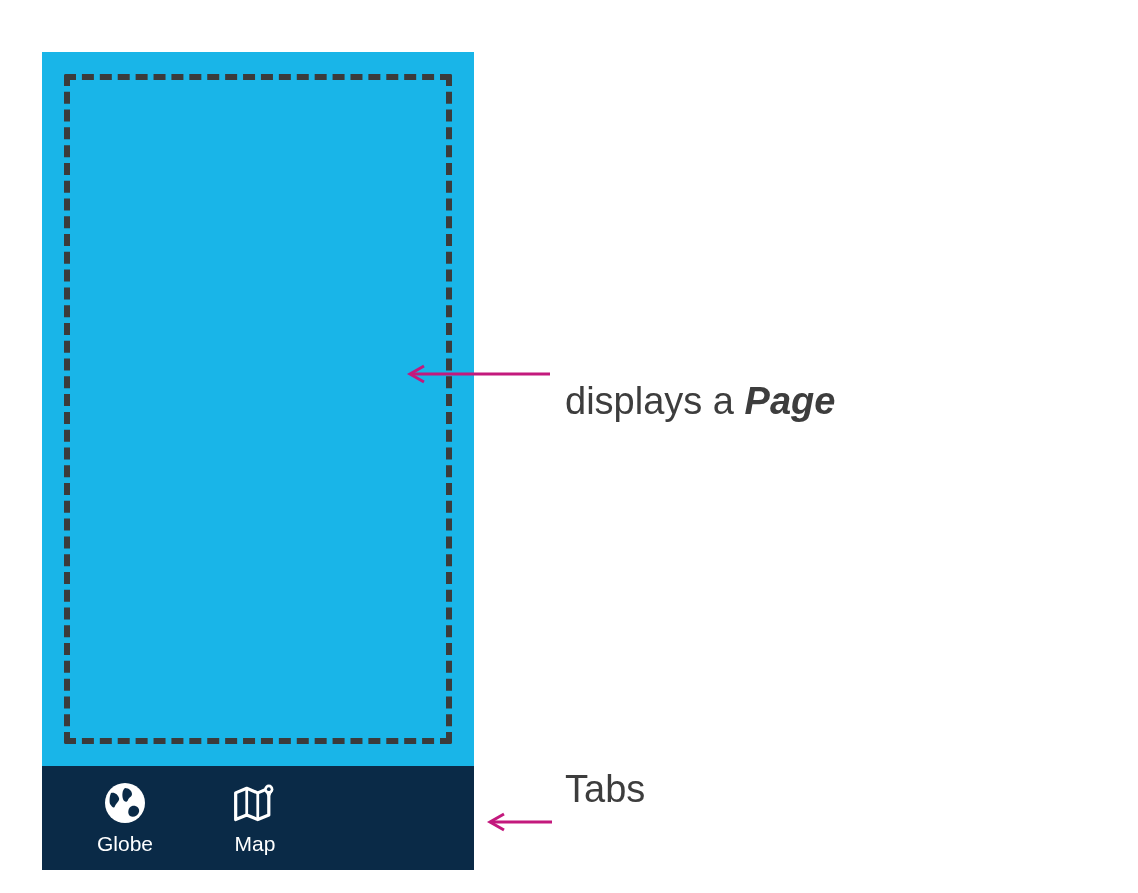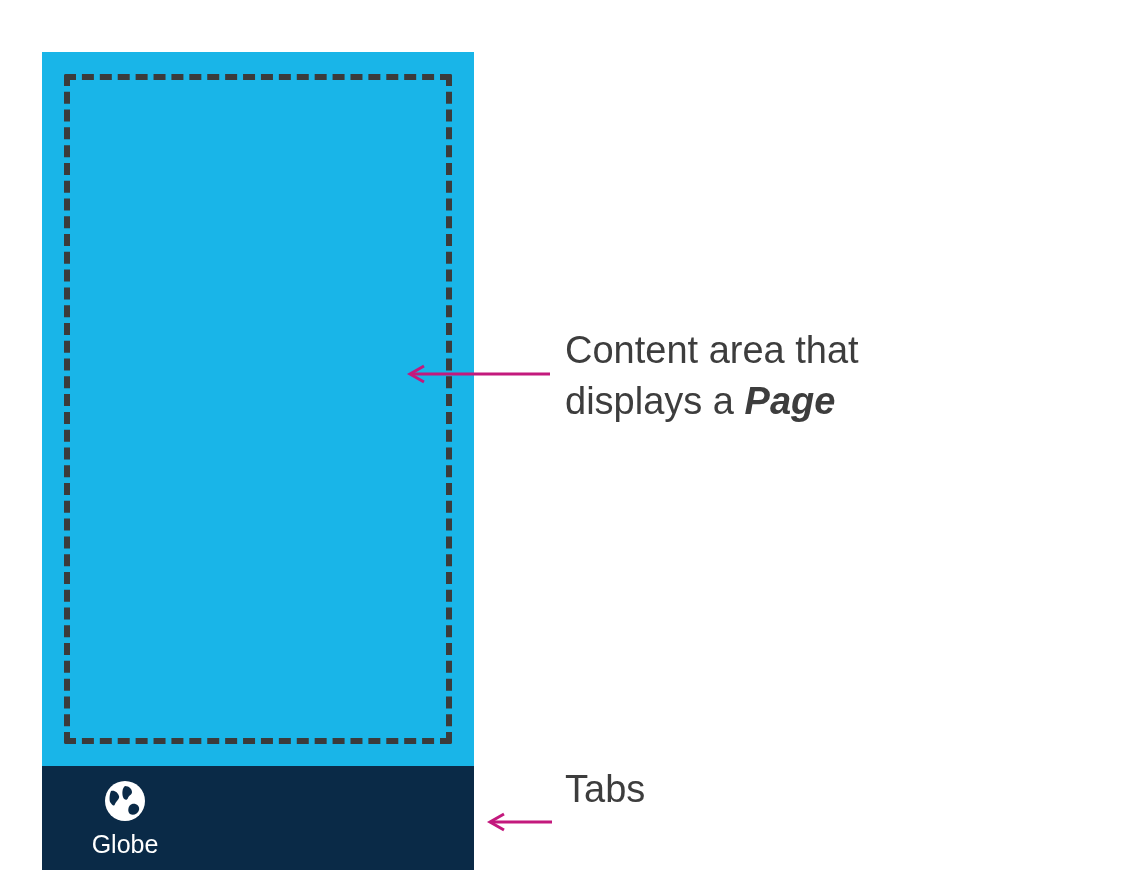--- a/index.html
+++ b/index.html
@@ -54,21 +54,21 @@
     }
     .tab-icon {
       width: 46px;
       height: 46px;
       margin-bottom: 6px;
       display: flex;
       align-items: center;
       justify-content: center;
     }
     .tab-label {
-      font-size: 25px;
+      font-size: 21px;
       color: #fff;
       font-weight: 300;
     }
     .annotation {
       position: absolute;
       color: #3d3d3d;
       font-size: 38px;
       font-weight: 300;
       line-height: 1.35;
     }
@@ -113,30 +113,43 @@
       <div class="tab-icon">
         <svg viewBox="0 0 46 46" width="46" height="46">
           <circle cx="23" cy="23" r="20" fill="#fff"></circle>
           <path d="M9 13 C13 12,16 15,17 18 C18 21,14 23,13 26 C12 29,10 27,8 24 C7 20,8 15,9 13 Z" fill="#0a2a47"></path>
           <path d="M23 8 C27 8,30 11,30 14 C30 17,27 17,26 20 C25 23,22 22,21 19 C20 16,20 10,23 8 Z" fill="#0a2a47"></path>
           <path d="M30 26 C34 25,38 28,37 32 C36 36,31 38,28 36 C25 34,26 27,30 26 Z" fill="#0a2a47"></path>
         </svg>
       </div>
       <div class="tab-label">Globe</div>
     </div>
+    <div class="tab-item">
+      <div class="tab-icon">
+        <svg viewBox="0 0 50 46" width="50" height="46">
+          <path d="M4 12 L16 7 L28 12 L40 7 L40 36 L28 41 L16 36 L4 41 Z" fill="none" stroke="#fff" stroke-width="3.5" stroke-linejoin="round"></path>
+          <line x1="16" y1="7" x2="16" y2="36" stroke="#fff" stroke-width="3"></line>
+          <line x1="28" y1="12" x2="28" y2="41" stroke="#fff" stroke-width="3"></line>
+          <circle cx="40" cy="8" r="5" fill="#fff"></circle>
+          <circle cx="40" cy="8" r="2" fill="#0a2a47"></circle>
+          <path d="M36 10 L40 18 L44 10" fill="#fff"></path>
+        </svg>
+      </div>
+      <div class="tab-label">Map</div>
+    </div>
   </div>
 </div>
 
 <svg class="arrow arrow-content" viewBox="0 0 150 20">
   <line x1="150" y1="10" x2="12" y2="10" stroke="#c3197d" stroke-width="3"></line>
   <polyline points="24,2 10,10 24,18" fill="none" stroke="#c3197d" stroke-width="3"></polyline>
 </svg>
 
 <div class="annotation annotation-content">
-  <span>Content area that</span><br>
+  <br>
   <span>displays a </span><span class="bold">Page</span>
 </div>
 
 <svg class="arrow arrow-tabs" viewBox="0 0 72 20">
   <line x1="72" y1="10" x2="12" y2="10" stroke="#c3197d" stroke-width="3"></line>
   <polyline points="24,2 10,10 24,18" fill="none" stroke="#c3197d" stroke-width="3"></polyline>
 </svg>
 
 <div class="annotation annotation-tabs">
   <span>Tabs</span>

